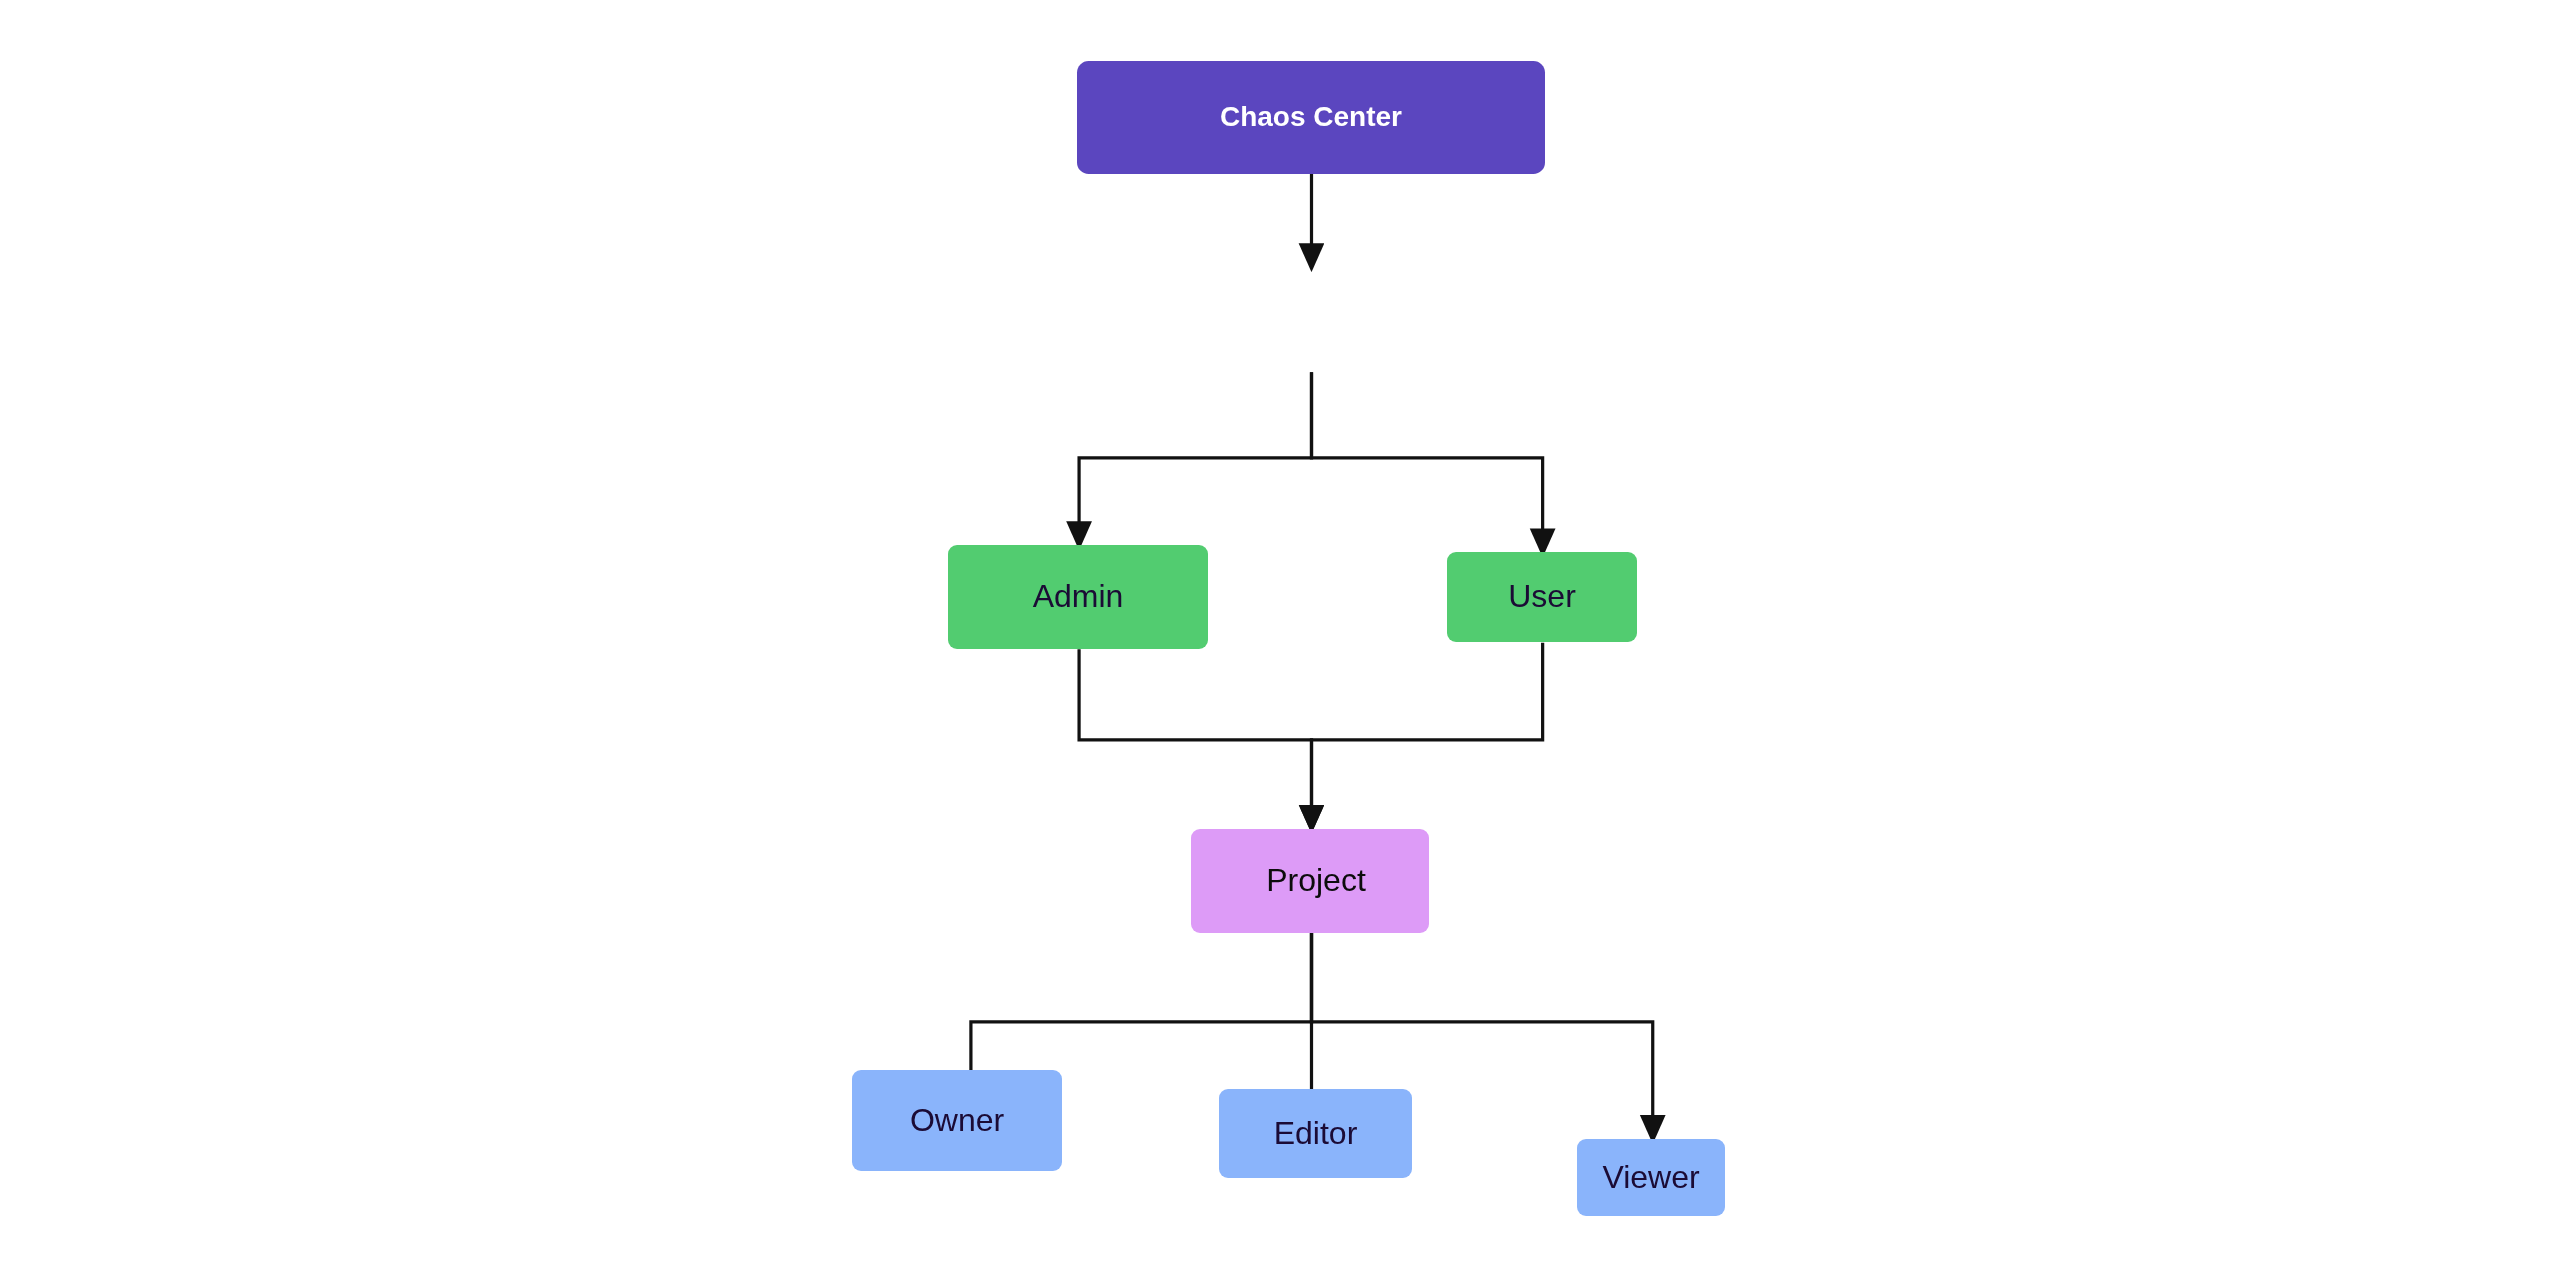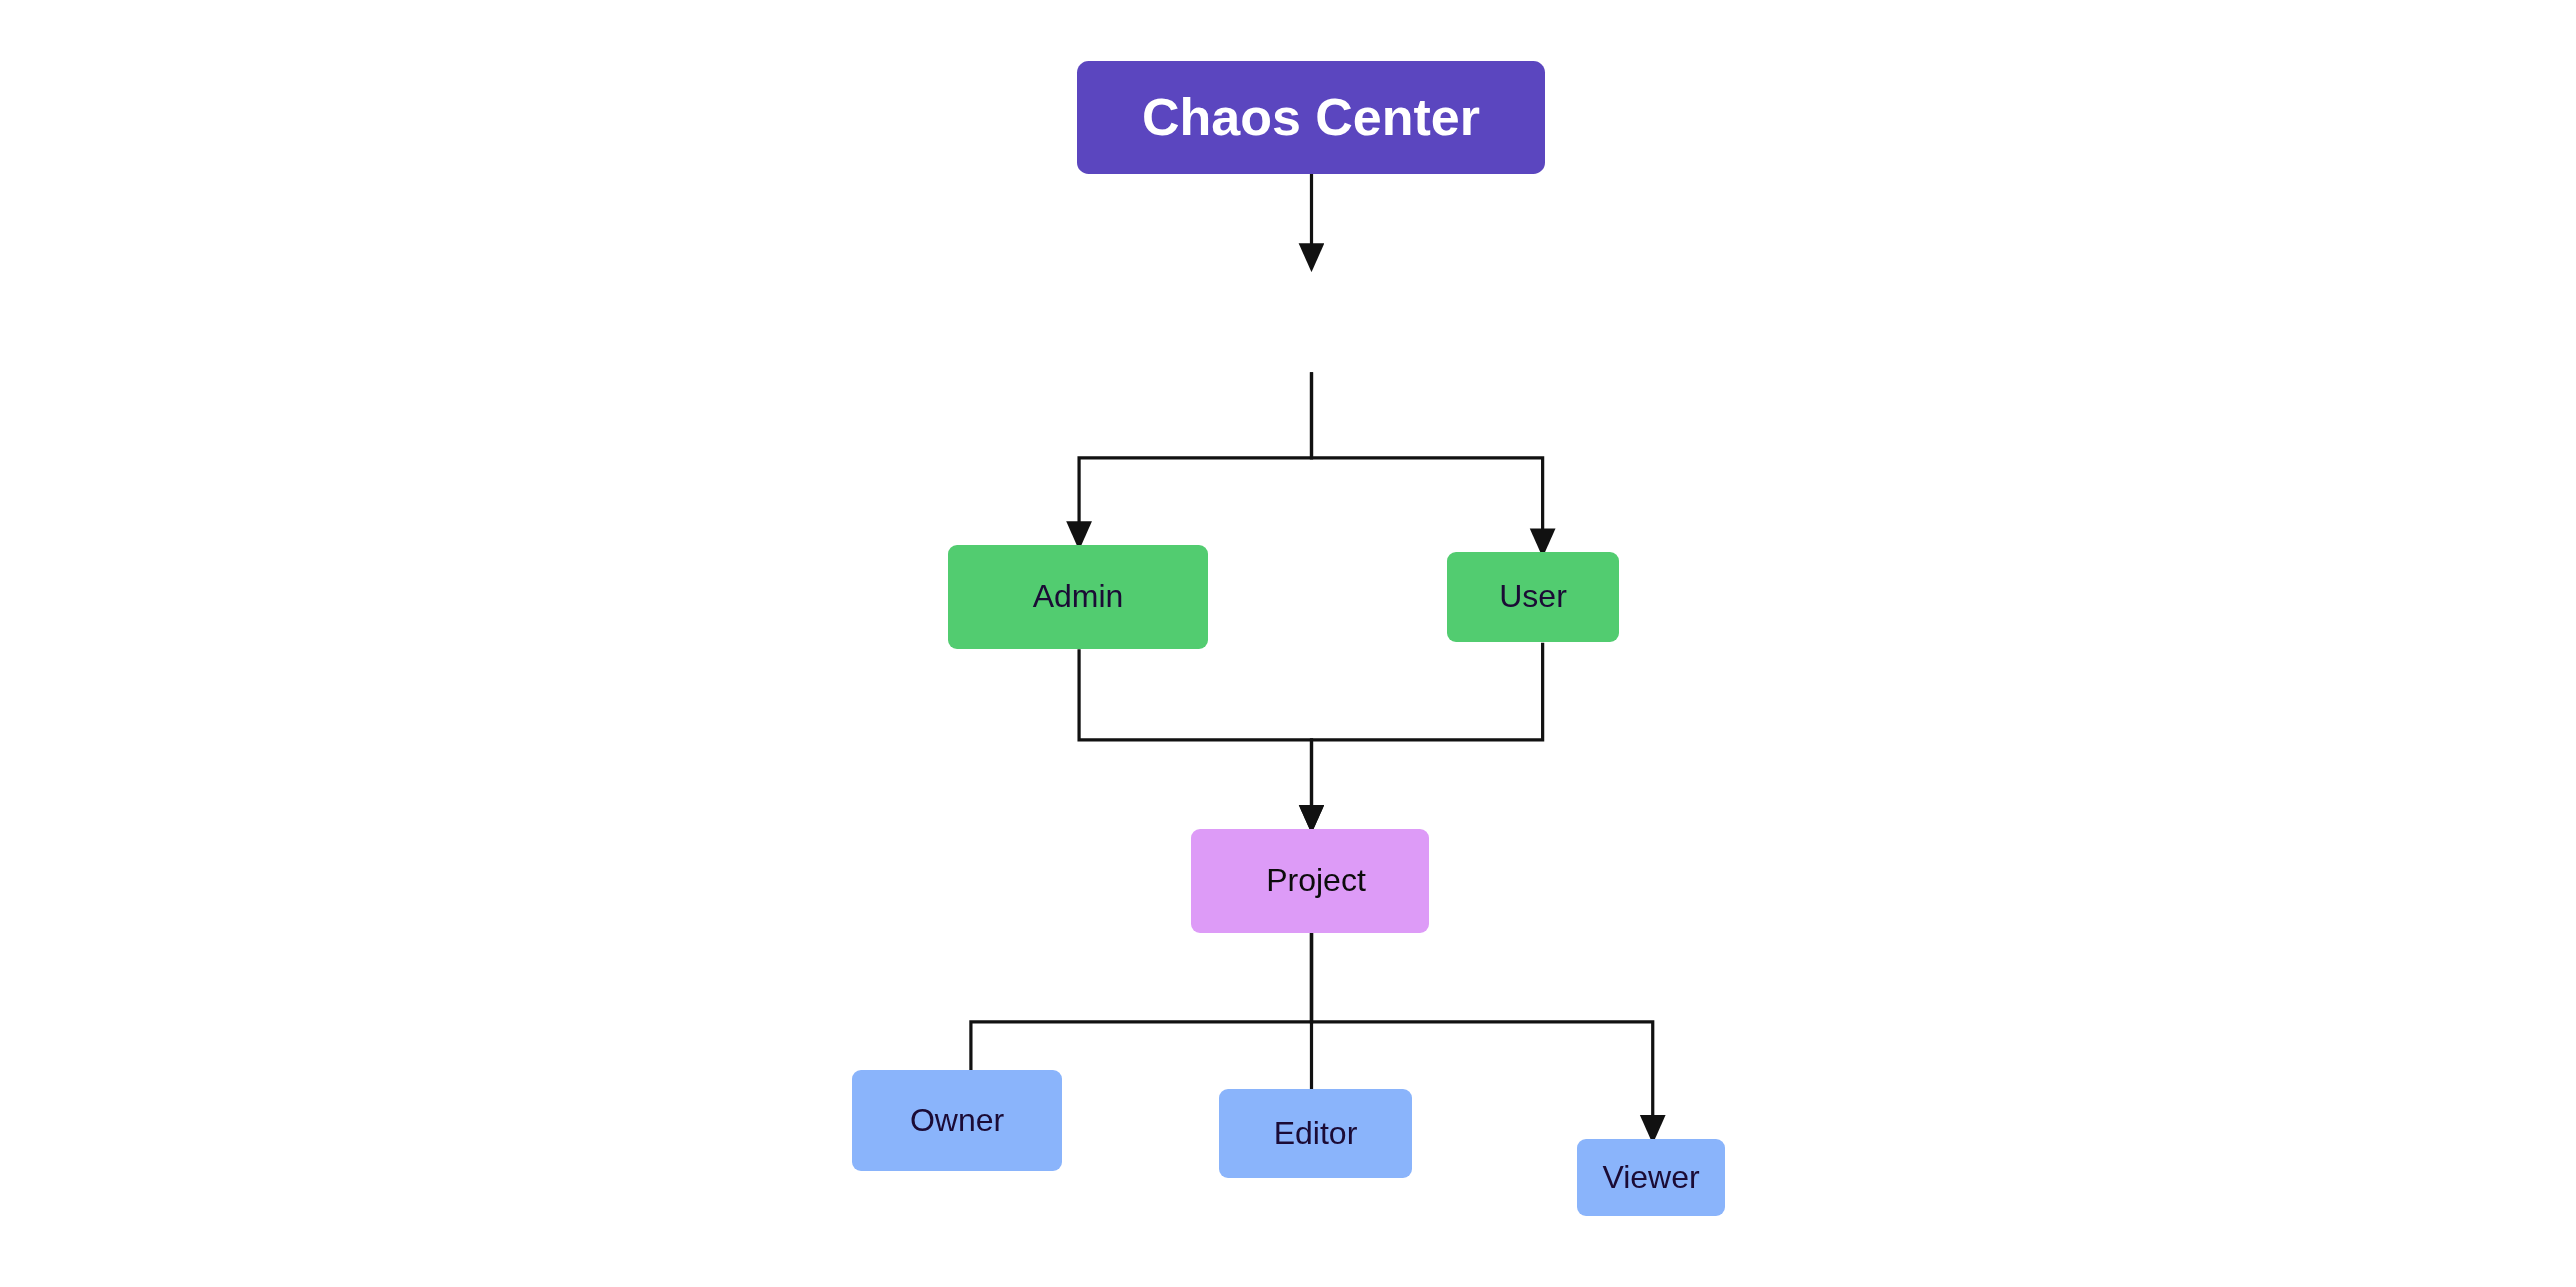--- a/index.html
+++ b/index.html
@@ -33,21 +33,21 @@
     text-align: center;
     line-height: 1.1;
     white-space: nowrap;
   }
   .node-label {
     display: block;
   }
   .n-root {
     background: #5b46bf;
     color: #ffffff;
-    font-size: 52px;
+    font-size: 28px;
     font-weight: bold;
     border-radius: 11.6px;
   }
   .n-portal {
     background: #ebc387;
     color: #111111;
     font-size: 32px;
     font-weight: normal;
   }
   .n-role {
@@ -100,21 +100,21 @@
 
   <div class="node n-root" style="left:1077px; top:61px; width:468px; height:113px;">
     <span class="node-label">Chaos Center</span>
   </div>
 
 
   <div class="node n-role" style="left:948px; top:545px; width:260px; height:104px;">
     <span class="node-label">Admin</span>
   </div>
 
-  <div class="node n-role" style="left:1447px; top:552px; width:172px; height:90px;">
+  <div class="node n-role" style="left:1447px; top:552px; width:190px; height:90px;">
     <span class="node-label">User</span>
   </div>
 
   <div class="node n-project" style="left:1191px; top:829px; width:238px; height:104px;padding-left:12px;">
     <span class="node-label">Project</span>
   </div>
 
   <div class="node n-perm" style="left:852px; top:1070px; width:210px; height:101px;">
     <span class="node-label">Owner</span>
   </div>

